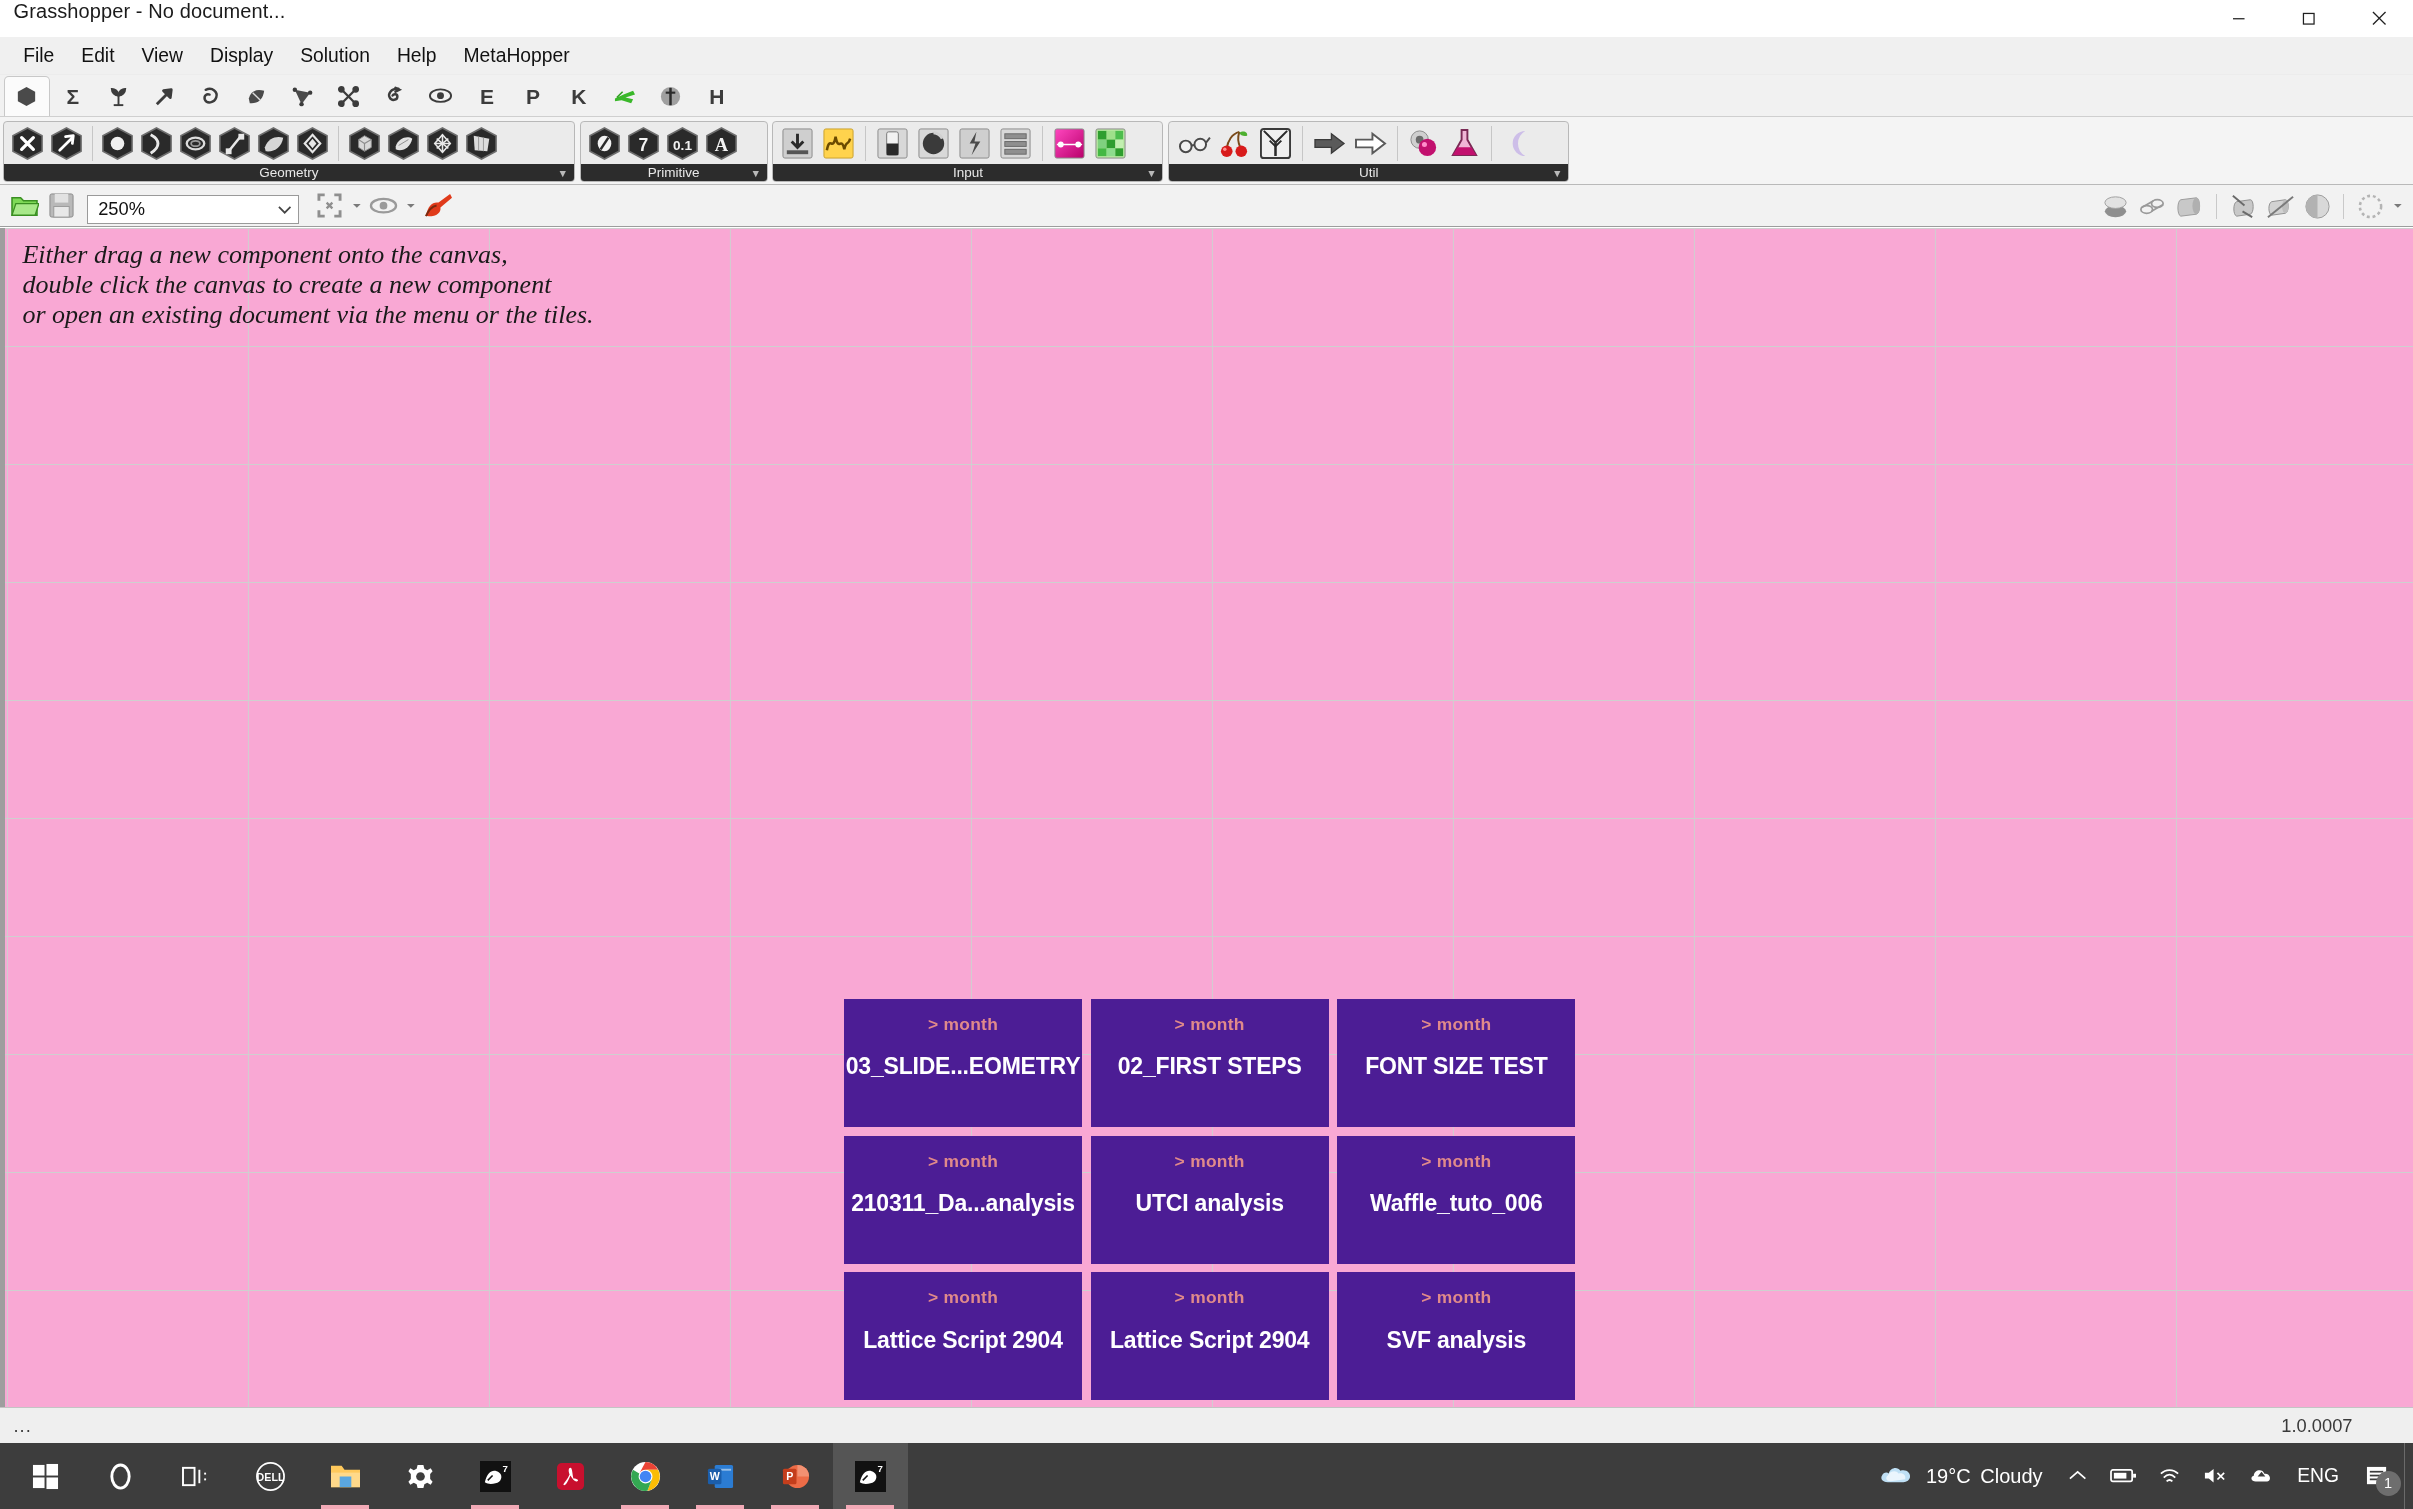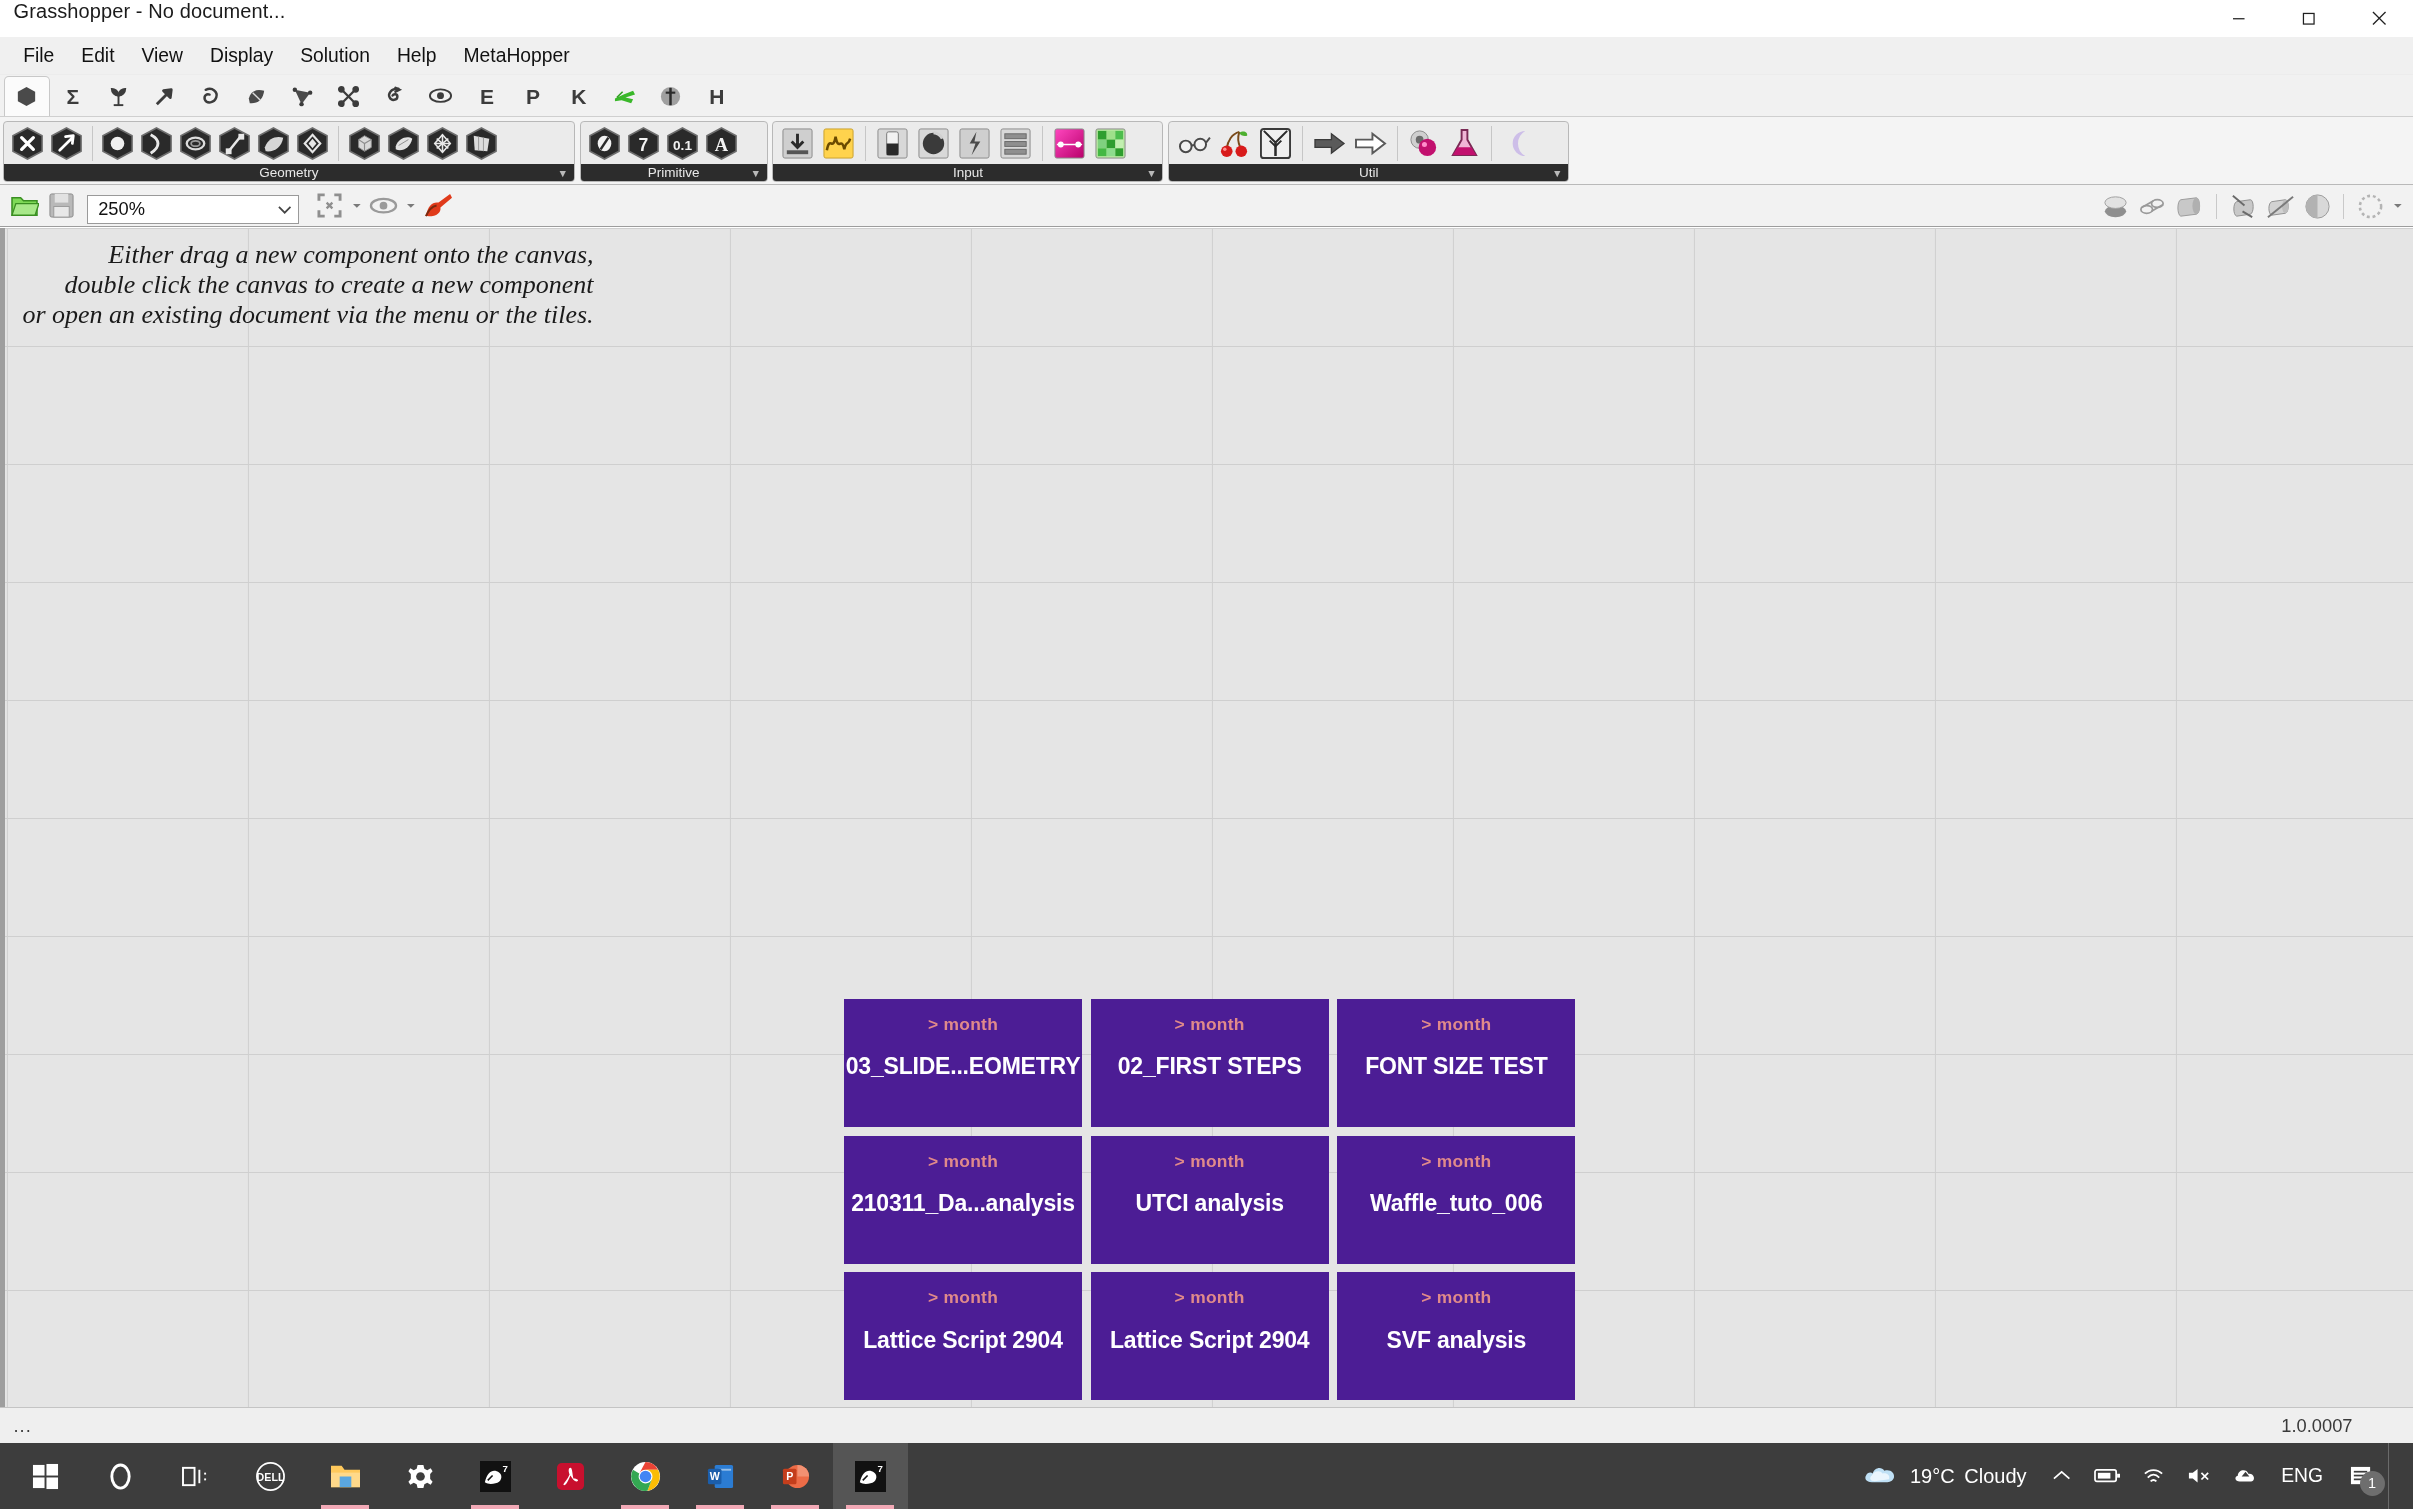--- a/index.html
+++ b/index.html
@@ -105,24 +105,23 @@
     display: flex; align-items: center; justify-content: space-between;
     padding: 0 5.8px 0 9.7px; margin-left: 7.7px; font-size: 18.3px; color: #111; margin-top: 7px;
   }
   .ct-icon { width: 37px; height: 33px; display:flex; align-items:center; justify-content:center;}
   .ct-right { position: absolute; right: 7.7px; top: 0; height: 42px; display: flex; align-items: center; }
 
   
   .canvas {
     position: absolute; left: 0; right: 0;
     top: 228px; bottom: 101px;
-    background: #e5e5e5;
+    background: #f9a8d4;
     border-left: 5.8px solid #9e9e9e;
     overflow: hidden;
-    text-align: right;
   }
   .grid {
     position: absolute; inset: 0;
     background-image:
       linear-gradient(to right, #cfcfcf 1px, transparent 1px),
       linear-gradient(to bottom, #cfcfcf 1px, transparent 1px);
     background-size: 241px 118px;
     background-position: 1.9px 0px;
   }
   .hint {
@@ -178,21 +177,21 @@
     width: 75px; height: 66px; display: flex; align-items: center; justify-content: center;
     position: relative;
   }
   .tb-item.active-bg { background: #555555; }
   .tb-underline {
     position: absolute; bottom: 0; left: 13.5px; right: 13.5px; height: 3.9px;
     background: #f2a9b6;
   }
   .tb-right {
     margin-left: auto; display: flex; align-items: center; height: 66px;
-    padding-right: 16px; gap: 1.9px;
+    padding-right: 0; gap: 1.9px;
   }
   .tb-weather { display: flex; align-items: center; gap: 9.7px; padding: 0 11.6px; }
   .tb-weather-text { color: #fff; font-size: 20px; }
   .tb-tray { width: 44px; height: 66px; display:flex; align-items:center; justify-content:center; color:#fff;}
   .tb-lang { color: #fff; font-size: 19.3px; padding: 0 11.6px; }
   .tb-notif { position: relative; width: 50px; height: 66px; display:flex; align-items:center; justify-content:center;}
   .notif-badge {
     position: absolute; right: 1.9px; bottom: 13.5px;
     width: 25px; height: 25px; border-radius: 50%;
     background: #6e6e6e; color: #fff; font-size: 14.5px;

